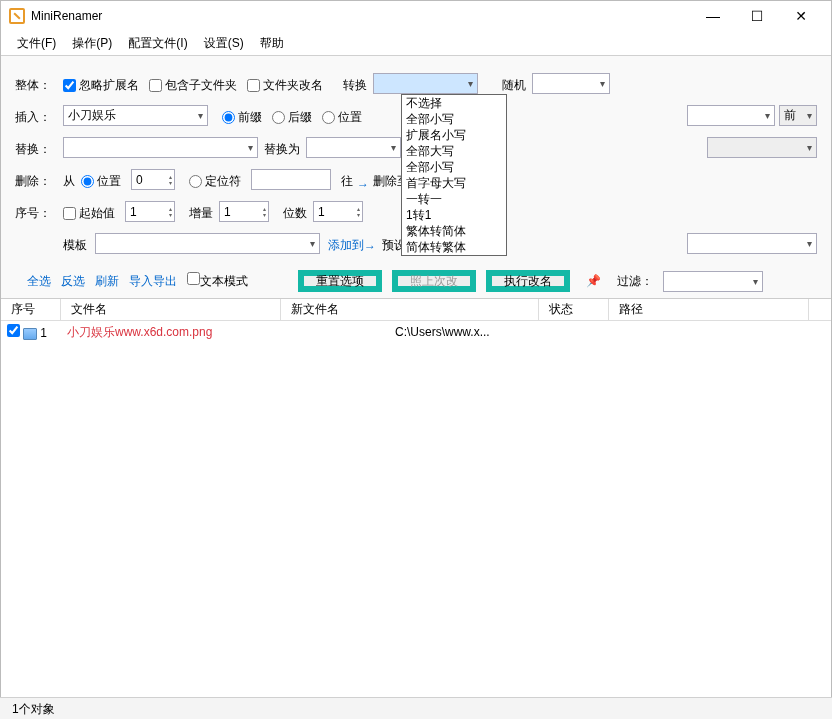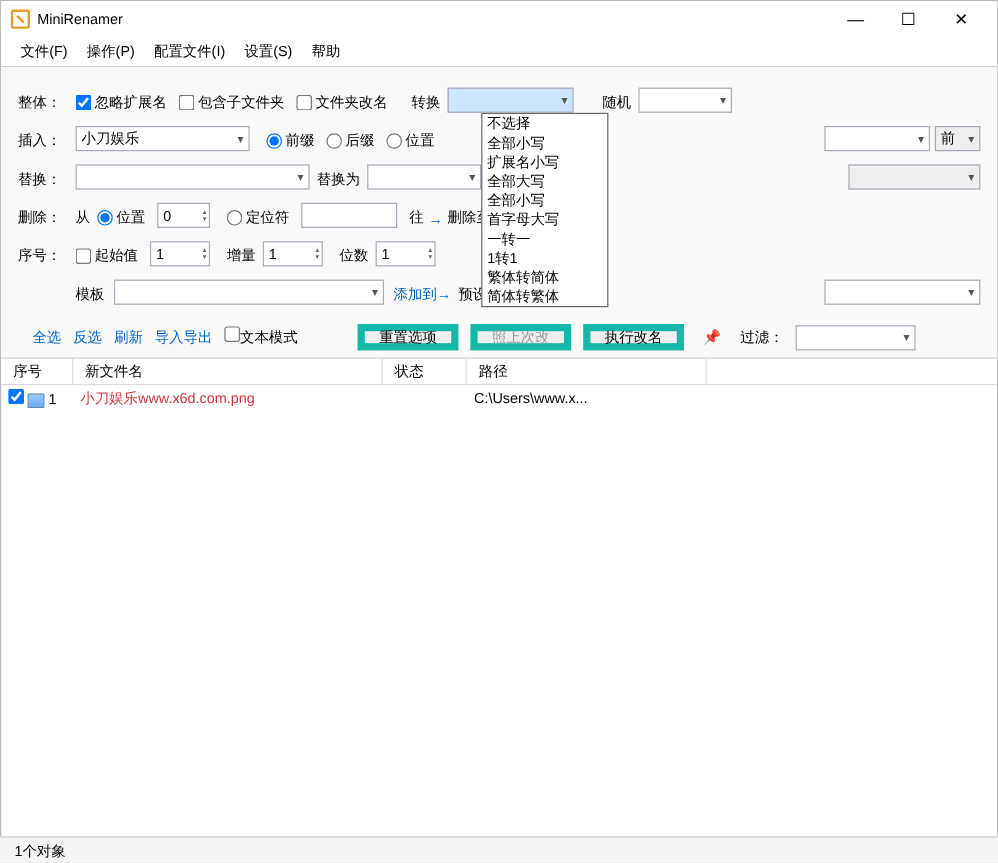--- a/index.html
+++ b/index.html
@@ -187,20 +187,21 @@
   <span class="btn dis">照上次改</span>
   <span class="btn">执行改名</span>
   <span class="pin">📌</span>
   <span>过滤：</span>
   <span class="combo" style="width:100px"></span>
 </div>
 
 <div class="tbl">
   <div class="thead">
     <div class="c1">序号</div>
+    <div class="c2">文件名</div>
     <div class="c3">新文件名</div>
     <div class="c4">状态</div>
     <div class="c5">路径</div>
   </div>
   <div class="trow">
     <div class="c1"><input type="checkbox" checked="" style=""> <span class="fileicon"></span><span>1</span></div>
     <div class="c3 red">小刀娱乐www.x6d.com.png</div>
     <div class="c4"></div>
     <div class="c5">C:\Users\www.x...</div>
   </div>

